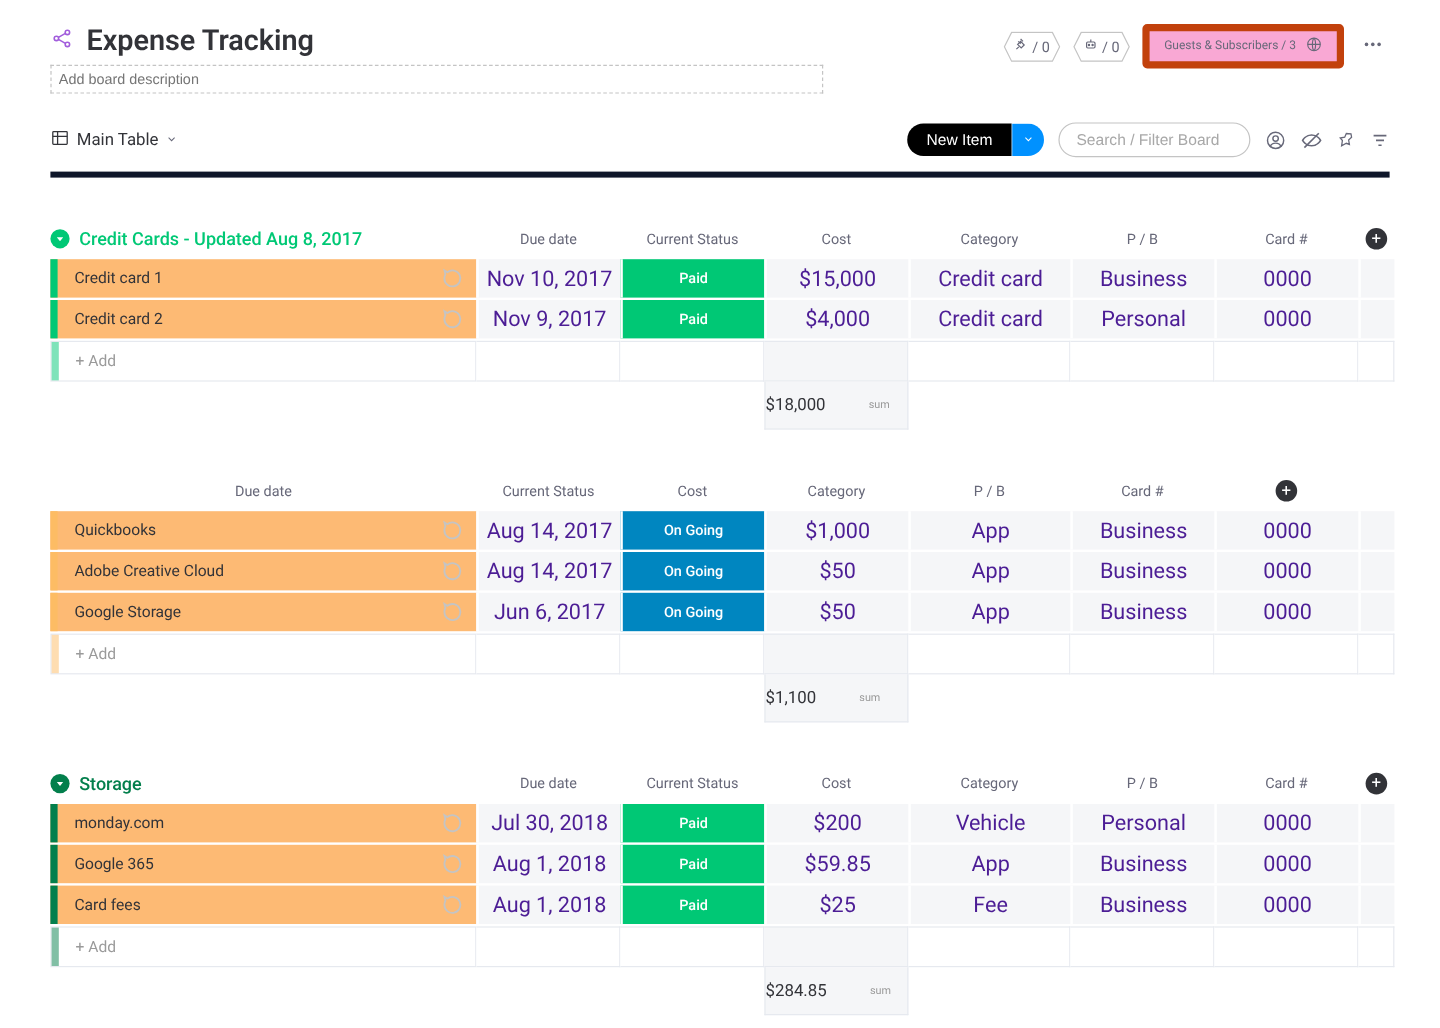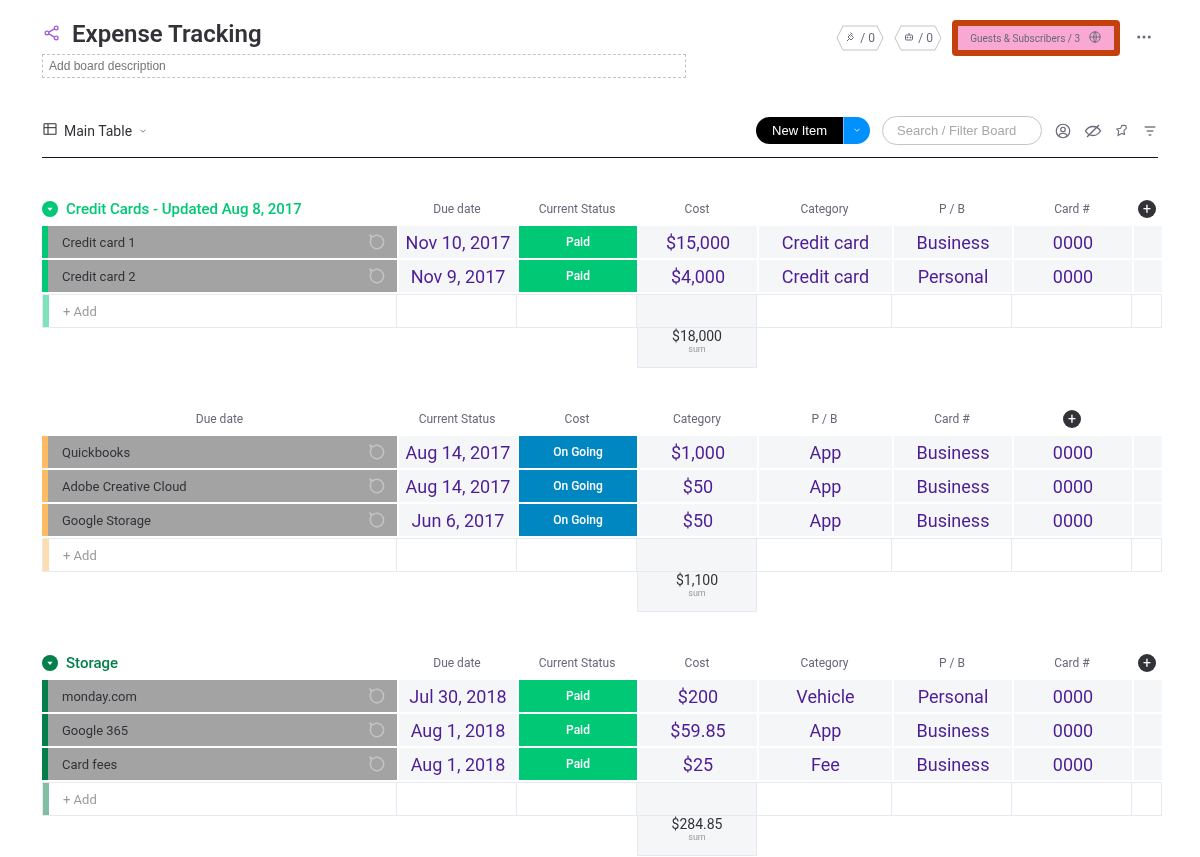--- a/index.html
+++ b/index.html
@@ -14,21 +14,21 @@
   .board-title { font-size: 24px; font-weight: 600; color: #323338; }
   .desc-input { margin-top: 6px; border: 1px dashed #c4c4c4; padding: 4px 6px; font-size: 12px; color: #9a9a9a; width: 644px; background: transparent; }
   .header-actions { display: flex; align-items: center; gap: 10px; }
   .hex-poly-wrap { position: relative; width: 48px; height: 26px; display:flex; align-items:center; justify-content:center;}
   .hex-poly-wrap svg.hexborder { position:absolute; left:0; top:0; }
   .hex-content { position:relative; display:flex; align-items:center; gap:3px; color:#676879; font-size:12px;}
   .guests-btn { border:6px solid #c2410c; border-radius:4px; padding:4px 12px; font-size:10px; color:#676879; background:#f9a8d4; cursor:pointer; display:flex; align-items:center; gap:8px;}
   .icon-btn { width: 28px; height: 28px; display: flex; align-items: center; justify-content: center; cursor: pointer; color: #676879; }
 
   
-  .toolbar { display: flex; align-items: center; justify-content: space-between; margin-top: 38px; padding-bottom: 12px; border-bottom: 1px solid #0f172a; }
+  .toolbar { display: flex; align-items: center; justify-content: space-between; margin-top: 24px; padding-bottom: 12px; border-bottom: 5px solid #0f172a; }
   .view-picker { display: flex; align-items: center; gap: 6px; color: #323338; cursor: pointer; font-size: 14px; }
   .toolbar-right { display: flex; align-items: center; gap: 12px; }
   .new-item { display: flex; }
   .new-item-btn { background: #000000; color: #fff; border: none; padding: 6px 16px; border-radius: 16px 0 0 16px; font-size: 13px; cursor: pointer; }
   .new-item-dd { background: #0091ff; color:#fff; border:none; padding:6px 8px; border-left:1px solid rgba(255,255,255,0.4); border-radius:0 16px 16px 0; cursor:pointer;}
   .search-input { border: 1px solid #c4c4c4; border-radius: 16px; padding: 6px 14px; font-size: 13px; width: 160px; outline:none; color:#323338;}
   .search-input::placeholder { color: #a8a8a8; }
   .tool-ic { color:#676879; cursor:pointer; display:flex; }
 
   
@@ -37,36 +37,36 @@
   .group-title-cell { display:flex; align-items:center; gap:8px; }
   .collapse-circle { width:16px; height:16px; border-radius:50%; display:flex; align-items:center; justify-content:center; color:#fff; font-size:10px;}
   .group-title { font-size:15px; font-weight:500; }
   .col-head { text-align:center; font-size:12px; color:#676879; }
   .add-col { display:flex; justify-content:center; }
   .add-col-circle { width:18px; height:18px; border-radius:50%; background:#323338; color:#fff; display:flex; align-items:center; justify-content:center; font-size:14px; cursor:pointer;}
 
   .rows { margin-top:8px; }
   .row { display:grid; grid-template-columns: 355px 120px 120px 120px 135px 120px 120px 30px; align-items:stretch; height:34px; border-bottom:2px solid #fff;}
   .accent { width:6px; height:100%; }
-  .name-cell { display:flex; align-items:center; background:#a3a3a3; border-left-width:0;}
+  .name-cell { display:flex; align-items:center; background:#fdba74; border-left-width:0;}
   .name-text { flex:1; padding-left:14px; color:#323338; font-size:13px;}
   .chat-ic { padding-right:10px; color:#c4c4c4; display:flex; align-items:center;}
   .cell { background:#f5f6f8; display:flex; align-items:center; justify-content:center; font-size:18px; color:#4c1d95; border-left:2px solid #fff;}
   .status-cell { color:#fff; font-weight:500; font-size:12px;}
   .tail-cell { background:#f5f6f8; border-left:2px solid #fff;}
 
   .add-row { display:grid; grid-template-columns: 355px 120px 120px 120px 135px 120px 120px 30px; height:34px; }
   .add-row .add-name { display:flex; align-items:center; background:#fff; border:1px solid #e6e9ef;}
   .add-accent { width:6px; height:100%; opacity:0.5;}
   .add-text { padding-left:14px; color:#9a9a9a; font-size:13px;}
   .add-row .blank { background:#fff; border:1px solid #e6e9ef; border-left:none;}
   .add-row .shade { background:#f5f6f8; border:1px solid #e6e9ef; border-left:none;}
 
   .sum-row { display:grid; grid-template-columns: 355px 120px 120px 120px 135px 120px 120px 30px; height:40px;}
-  .sum-cell { background:#f5f6f8; display:flex; flex-direction:column; align-items:center; justify-content:flex-start; border:1px solid #e6e9ef; border-top:none;}
+  .sum-cell { background:#f5f6f8; display:flex; align-items:center; justify-content:flex-start; border:1px solid #e6e9ef; border-top:none;gap:36px;}
   .sum-val { font-size:14px; color:#323338;}
   .sum-lbl { font-size:9px; color:#9a9a9a;}
 
   .grp-green .collapse-circle, .grp-green .accent, .grp-green .add-accent { background:#00c875;}
   .grp-green .group-title { color:#00c875;}
   .grp-yellow .collapse-circle, .grp-yellow .accent, .grp-yellow .add-accent { background:#fdbc64;}
   .grp-yellow .group-title { color:#fdbc64;}
   .grp-darkgreen .collapse-circle, .grp-darkgreen .accent, .grp-darkgreen .add-accent { background:#037f4c;}
   .grp-darkgreen .group-title { color:#037f4c;}
 

